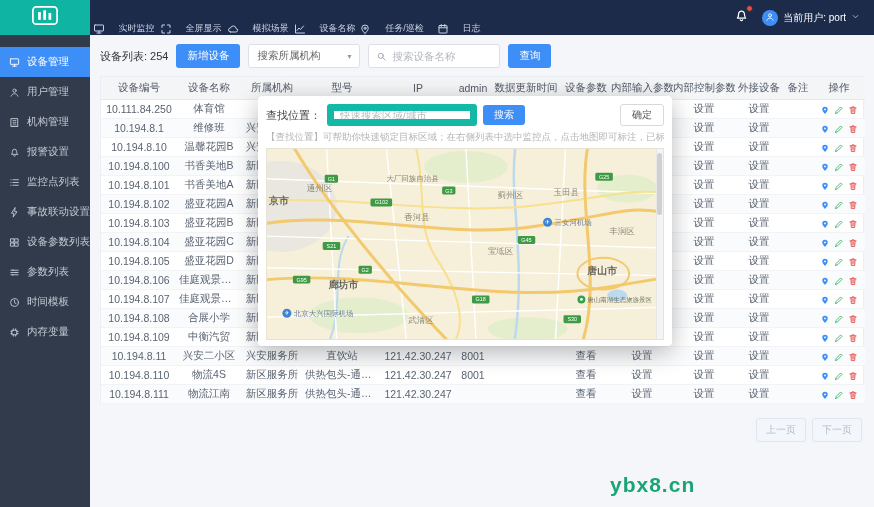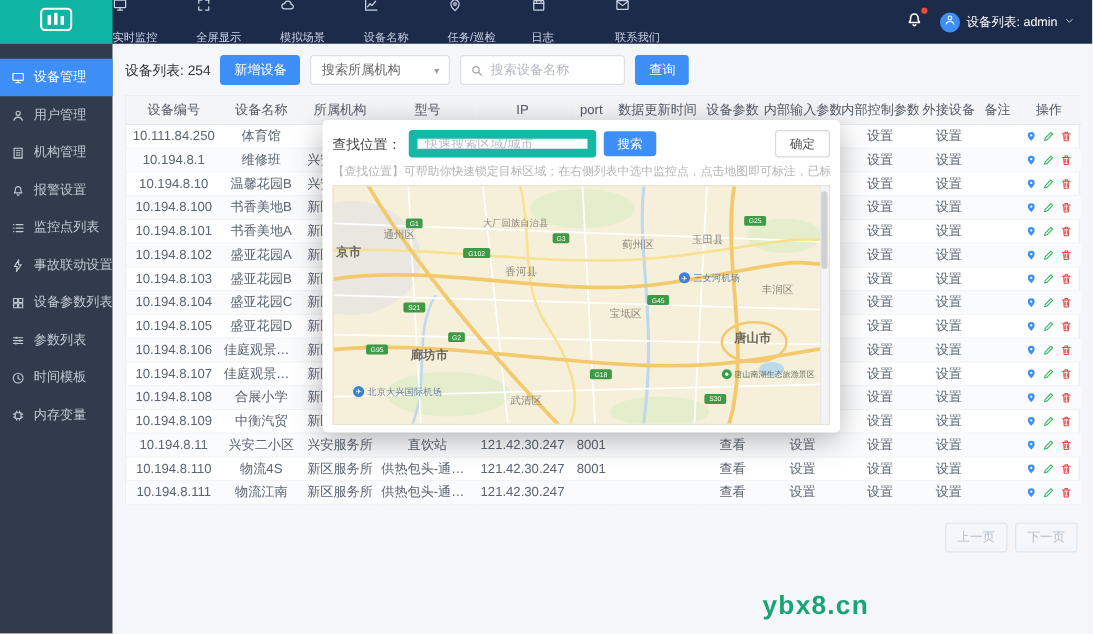--- a/index.html
+++ b/index.html
@@ -4,21 +4,21 @@
 <style>
   * { box-sizing: border-box; margin: 0; padding: 0; }
   html,body { background:#e9ebee; }
   body { font-family:"Liberation Sans","DejaVu Sans",sans-serif; }
   .app { position:relative; width:874px; height:507px; background:#fff; overflow:hidden; }
 
   
   .topbar { position:absolute; top:0; left:0; right:0; height:35px; background:#1d2b4a; display:flex; align-items:stretch; z-index:5; }
   .logo { width:90px; background:#0fb4a3; display:flex; align-items:center; justify-content:center; cursor:pointer; }
   .nav { display:flex; }
-  .nav-item { width:67px; display:flex; flex-direction:column; align-items:flex-start; justify-content:center; gap:14px; color:#c9d2e3; font-size:9px; cursor:pointer; }
+  .nav-item { width:67px; display:flex; flex-direction:row; align-items:flex-end; justify-content:center; gap:14px; color:#c9d2e3; font-size:9px; cursor:pointer; }
   .nav-item .icn { display:flex; }
   .nav-item .icn svg { width:12px; height:12px; }
   .nav-item.active { background:#ffffff; color:#2b2b2b; }
   .nav-item.active .icn { color:#3e8ef7; }
   .top-right { margin-left:auto; display:flex; align-items:center; gap:13px; padding-right:14px; color:#fff; }
   .bell { position:relative; display:flex; cursor:pointer; color:#fff; }
   .bell svg { width:15px; height:15px; }
   .bell .dot { position:absolute; top:-3px; right:-4px; width:7px; height:7px; background:#e74c3c; border-radius:50%; border:1px solid #1d2b4a; }
   .usermenu { display:flex; align-items:center; gap:5px; font-size:10px; color:#fff; cursor:pointer; }
   .avatar { width:16px; height:16px; border-radius:50%; background:#3e8ef7; display:flex; align-items:center; justify-content:center; color:#fff; }
@@ -137,46 +137,37 @@
         </div>
         <div class="nav-item">
           <span class="icn">
             <svg viewBox="0 0 24 24" fill="none" stroke="currentColor" stroke-width="2" stroke-linecap="round" stroke-linejoin="round">
               <rect x="4" y="5" width="16" height="15" rx="1"></rect>
               <path d="M4 9.5h16M8.5 3v4M15.5 3v4"></path>
             </svg>
           </span>
           <span class="lbl">日志</span>
         </div>
-        <div class="nav-item">
-          <span class="icn">
-            <svg viewBox="0 0 24 24" fill="none" stroke="currentColor" stroke-width="2" stroke-linecap="round" stroke-linejoin="round">
-              <rect x="3" y="5" width="18" height="14" rx="1"></rect>
-              <path d="M3.5 6.5L12 13l8.5-6.5"></path>
-            </svg>
-          </span>
-          <span class="lbl">联系我们</span>
-        </div>
       </nav>
     <div class="top-right">
       <span class="bell">
         <span class="icn"><svg viewBox="0 0 24 24" fill="none" stroke="currentColor" stroke-width="2" stroke-linecap="round" stroke-linejoin="round">
               <path d="M18.5 16h-13c1.2-1.6 1.8-2.8 1.8-6.2A4.7 4.7 0 0 1 12 5a4.7 4.7 0 0 1 4.7 4.8c0 3.4.6 4.6 1.8 6.2z"></path>
               <path d="M10.3 19a1.8 1.8 0 0 0 3.4 0"></path>
             </svg></span>
         <span class="dot"></span>
       </span>
       <span class="usermenu">
         <span class="avatar">
             <span class="icn"><svg viewBox="0 0 24 24" fill="none" stroke="currentColor" stroke-width="2" stroke-linecap="round" stroke-linejoin="round">
                 <circle cx="12" cy="8" r="3.6"></circle>
                 <path d="M4.5 20c1.4-3.6 4.3-5.4 7.5-5.4s6.1 1.8 7.5 5.4"></path>
               </svg></span>
           </span>
-        <span>设备列表: admin</span>
+        <span>当前用户: port</span>
         <span class="caret">
             <span class="icn"><svg viewBox="0 0 24 24" fill="none" stroke="currentColor" stroke-width="2" stroke-linecap="round" stroke-linejoin="round">
                 <path d="M6 9.5l6 6 6-6"></path>
               </svg></span>
           </span>
       </span>
     </div>
   </header>
 
   <aside class="sidebar" id="side-items">
@@ -311,21 +302,21 @@
             <col style="width:30px">
           <col style="width:52px">
         </colgroup>
         <thead>
             <tr id="thead-row">
               <th>设备编号</th>
               <th>设备名称</th>
               <th>所属机构</th>
               <th>型号</th>
               <th>IP</th>
-              <th>port</th>
+              <th>admin</th>
               <th>数据更新时间</th>
               <th>设备参数</th>
               <th>内部输入参数</th>
               <th>内部控制参数</th>
               <th>外接设备</th>
               <th>备注</th>
               <th>操作</th>
             </tr>
           </thead>
         <tbody id="tbody">

